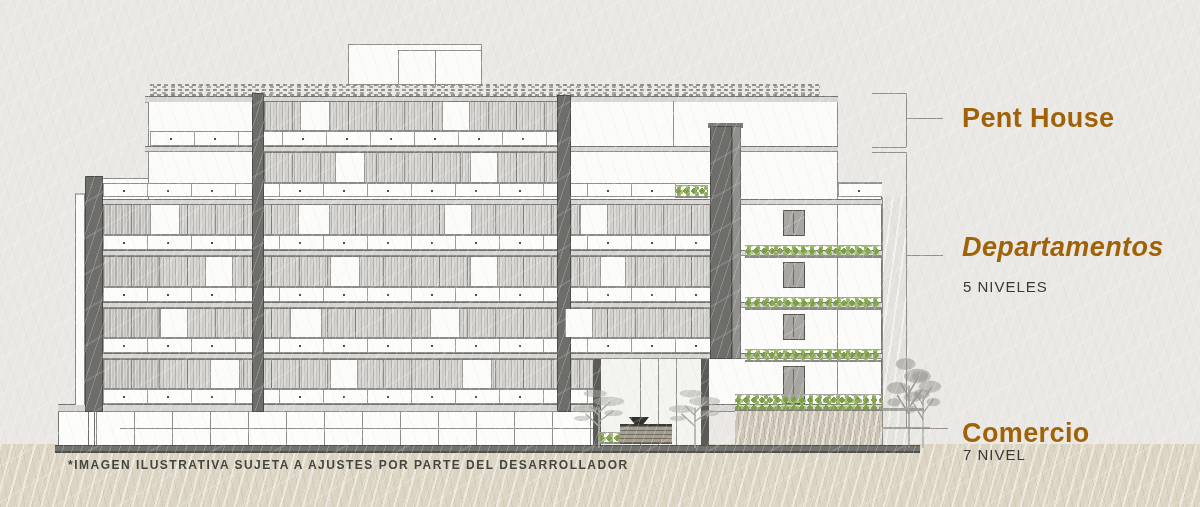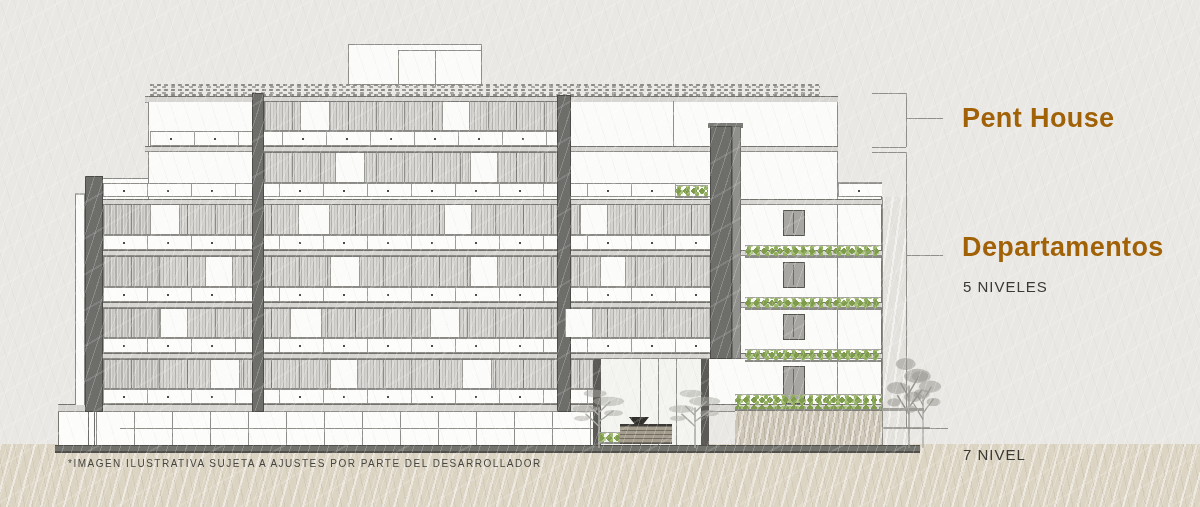--- a/index.html
+++ b/index.html
@@ -46,21 +46,21 @@
   .tree{position:absolute;}
   .bench{background-color:#a59d8e;border-top:2px solid #3c3a36;border-bottom:1px solid #56544e;
           background-image:repeating-linear-gradient(0deg,rgba(50,48,44,.45) 0 1px,transparent 1px 4px);}
   .bowl{background:#312f2b;clip-path:polygon(0 0,100% 0,72% 100%,28% 100%);}
   .side-wall{background:#e4e2dd;border-left:1px solid #8c8b86;
           background-image:repeating-linear-gradient(98deg,rgba(255,255,255,.5) 0 2px,transparent 2px 9px);}
 
   
   .title{position:absolute;font-weight:700;font-size:27px;letter-spacing:.4px;color:#a16207;white-space:nowrap;z-index:50;}
   .subtitle{position:absolute;font-weight:500;font-size:15px;letter-spacing:1px;color:#3a3933;white-space:nowrap;z-index:50;}
-  .footnote{position:absolute;font-size:10px;font-weight:400;letter-spacing:1.5px;color:#45443f;white-space:nowrap;z-index:50;}
+  .footnote{position:absolute;font-size:12px;font-weight:700;letter-spacing:1.5px;color:#45443f;white-space:nowrap;z-index:50;}
   .bracket{background:#90908b;z-index:30;}
 
   
   .ground-band{background-color:#ddd5c4;
       background-image:repeating-linear-gradient(105deg,rgba(255,255,255,.45) 0 2px,transparent 2px 11px),
                        repeating-linear-gradient(80deg,rgba(150,140,120,.14) 0 1px,transparent 1px 8px);}
   .texture{position:absolute;inset:0;pointer-events:none;opacity:.4;z-index:40;
       background:repeating-linear-gradient(108deg,rgba(255,255,255,.5) 0 1px,rgba(255,255,255,0) 1px 9px),
                  repeating-linear-gradient(72deg,rgba(156,152,144,.16) 0 1px,transparent 1px 13px),
                  repeating-linear-gradient(150deg,rgba(255,255,255,.33) 0 2px,transparent 2px 31px);}
@@ -237,20 +237,21 @@
   <div class="b bracket" style="left:906px;top:118px;width:37px;height:1px;"></div>
   <div class="b bracket" style="left:872px;top:152px;width:34px;height:1px;"></div>
   <div class="b bracket" style="left:906px;top:152px;width:1px;height:276px;"></div>
   <div class="b bracket" style="left:906px;top:255px;width:37px;height:1px;"></div>
   <div class="b bracket" style="left:908px;top:428px;width:40px;height:1px;"></div>
 
   <div class="texture"></div>
 
   <div class="title" style="left:962px;top:103px;">Pent House</div>
 
-  <div class="title" style="left:962px;top:232px;">Departamentos</div>
+  <div class="title" style="left:962px;top:232px;font-style:italic;">Departamentos</div>
   <div class="subtitle" style="left:963px;top:278px;">5 NIVELES</div>
 
+  <div class="title" style="left:962px;top:418px;">Comercio</div>
   <div class="subtitle" style="left:963px;top:446px;">7 NIVEL</div>
 
   <div class="footnote" style="left:68px;top:458px;">*IMAGEN ILUSTRATIVA SUJETA A AJUSTES POR PARTE DEL DESARROLLADOR</div>
 
 </div>
 
 </body></html>

